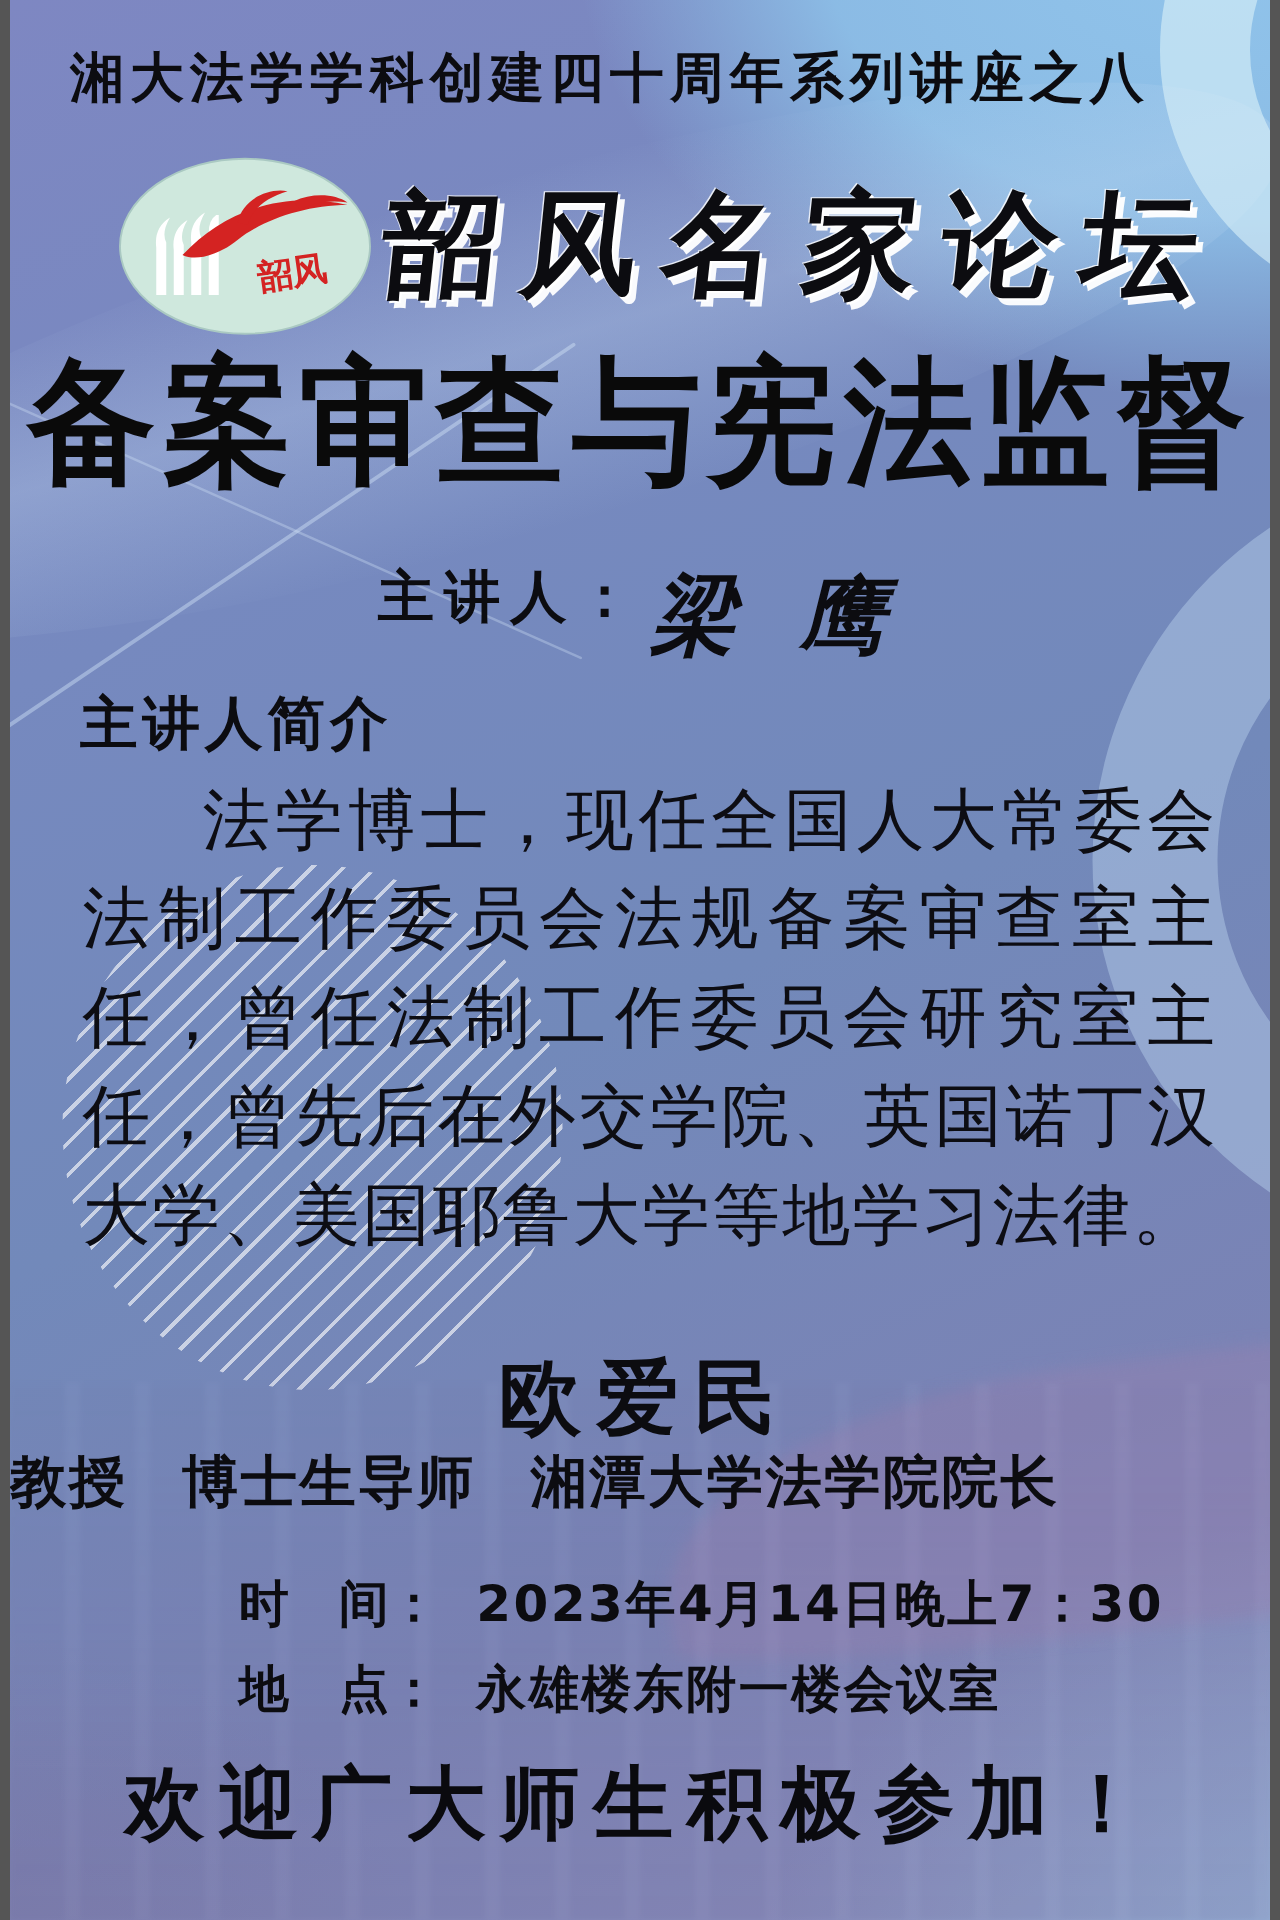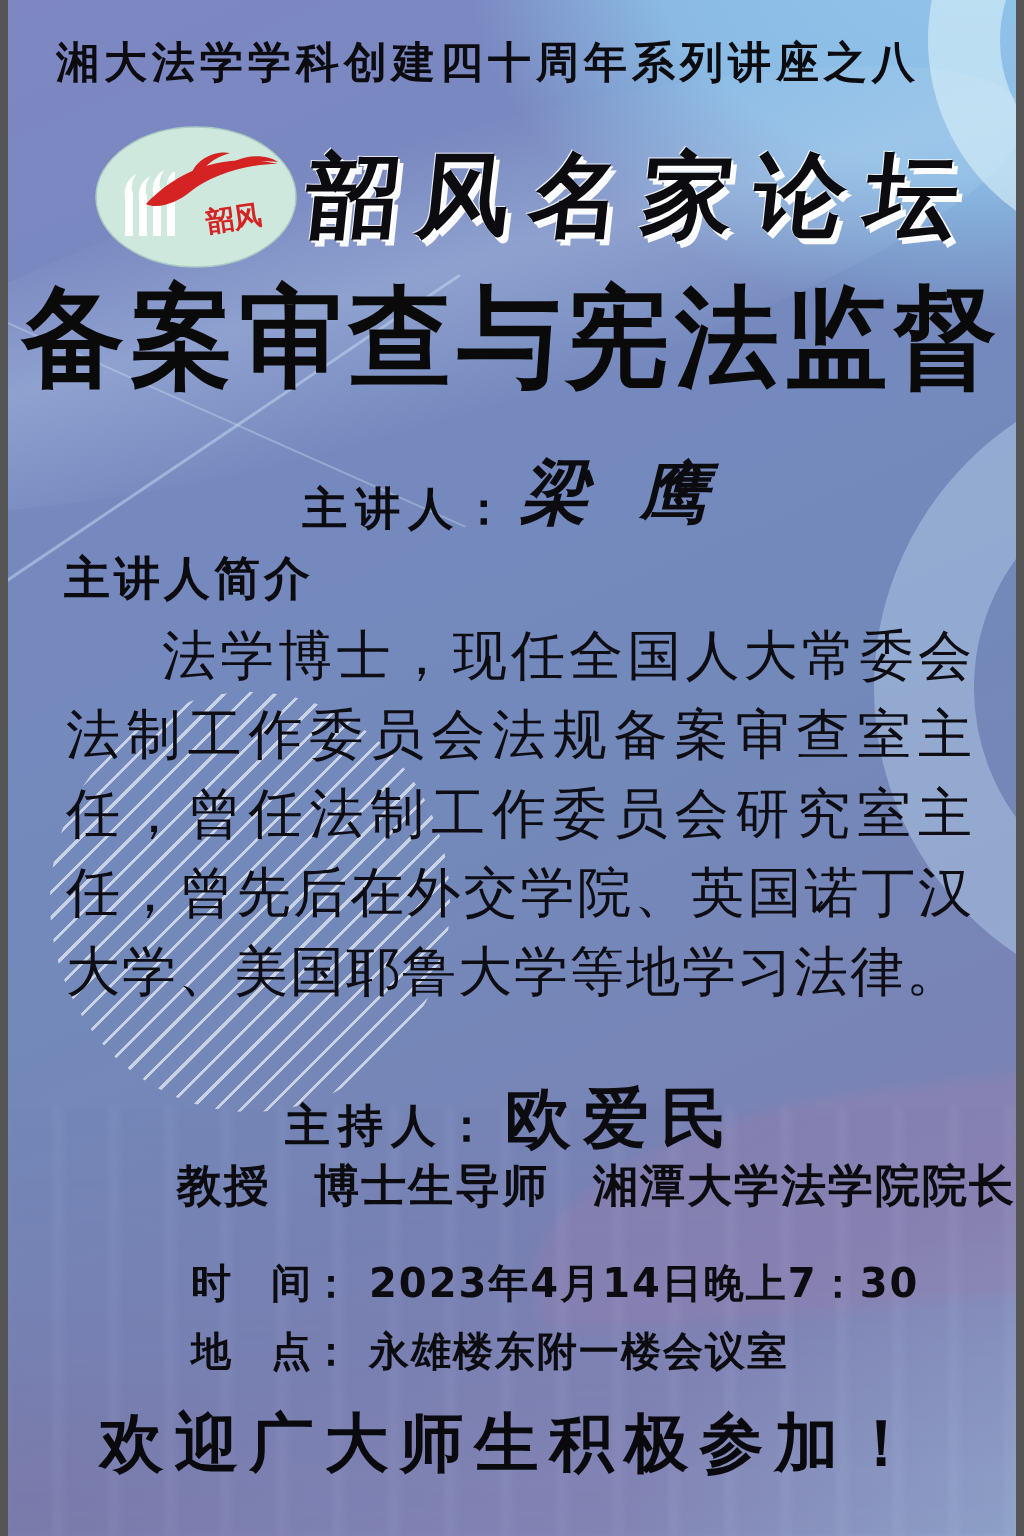--- a/index.html
+++ b/index.html
@@ -36,35 +36,35 @@
 
   .txt{position:absolute;color:#0c0c10;}
   .series-line{top:34px;left:48px;font-size:43px;font-weight:700;letter-spacing:5px;
     font-family:"DejaVu Serif",serif;}
   .logo-wrap{top:124px;left:84px;width:208px;height:146px;}
   .forum-title{top:134px;left:298px;white-space:nowrap;font-size:92px;font-weight:900;
     font-family:"DejaVu Serif",serif;letter-spacing:20px;transform:skewX(-6deg);
     text-shadow:6px 6px 0 rgba(255,255,255,0.95),2px 2px 0 #ffffff,-1px -1px 0 rgba(255,255,255,0.8);}
   .headline{top:270px;left:0;width:100%;text-align:center;font-size:103px;font-weight:900;
     letter-spacing:6px;color:#0a0a0a;transform:scaleY(1.06);}
-  .speaker-line{top:448px;left:0;width:100%;display:flex;justify-content:center;align-items:flex-end;}
+  .speaker-line{top:448px;left:0;width:100%;display:flex;justify-content:center;align-items:flex-start;}
   .speaker-label{font-size:45px;font-weight:800;letter-spacing:8px;}
   .speaker-name{font-size:68px;font-weight:900;letter-spacing:14px;margin-left:6px;font-style:italic;}
   .intro-heading{top:548px;left:56px;font-size:46px;font-weight:800;letter-spacing:4px;}
   .bio{top:616px;left:58px;width:908px;font-size:54px;line-height:79px;letter-spacing:2px;
     text-indent:96px;text-align:justify;text-justify:inter-character;
     font-family:"DejaVu Serif",serif;color:#0d0d13;}
   .host-line{top:1038px;left:0;width:100%;display:flex;justify-content:center;align-items:baseline;}
   .host-label{font-size:45px;font-weight:800;letter-spacing:8px;}
   .host-name{font-size:66px;font-weight:900;letter-spacing:12px;margin-left:8px;margin-top:36px;}
-  .professor-line{top:1156px;left:0;width:100%;text-align:right;font-size:45px;font-weight:800;
+  .professor-line{top:1156px;left:0;width:100%;text-align:left;font-size:45px;font-weight:800;
     letter-spacing:2px;word-spacing:26px;}
   .when-line{top:1256px;left:183px;font-size:40px;font-weight:800;}
   .where-line{top:1324px;left:183px;font-size:40px;font-weight:800;}
-  .meta-value{margin-left:18px;letter-spacing:2px;}
+  .meta-value{margin-left:30px;letter-spacing:2px;}
   .welcome-line{top:1400px;left:0;width:100%;text-align:center;font-size:64px;font-weight:900;
     letter-spacing:11px;font-family:"DejaVu Serif",serif;color:#0a0a0e;}
 </style>
 </head>
 <body>
 
 <div class="poster">
 
   <div class="decor band1"></div>
   <div class="decor line1"></div>
@@ -104,21 +104,20 @@
 
   <div class="txt speaker-line">
     <span class="speaker-label">主讲人：</span>
     <span class="speaker-name">梁 鹰</span>
   </div>
 
   <div class="txt intro-heading">主讲人简介</div>
   <div class="txt bio">法学博士，现任全国人大常委会法制工作委员会法规备案审查室主任，曾任法制工作委员会研究室主任，曾先后在外交学院、英国诺丁汉大学、美国耶鲁大学等地学习法律。</div>
 
   <div class="txt host-line">
-    <span class="host-label">主持人：</span>
     <span class="host-name">欧爱民</span>
   </div>
   <div class="txt professor-line">教授 博士生导师 湘潭大学法学院院长</div>
 
   <div class="txt when-line">
     <span>时　间：</span><span class="meta-value">2023年4月14日晚上7：30</span>
   </div>
   <div class="txt welcome-line">欢迎广大师生积极参加！</div>
 
   <div class="txt where-line">

